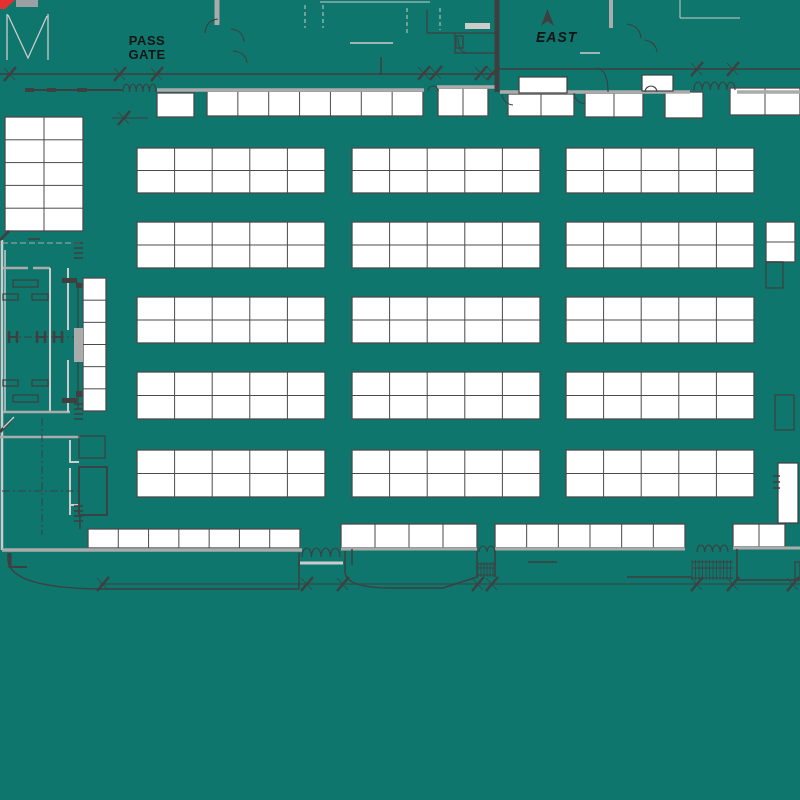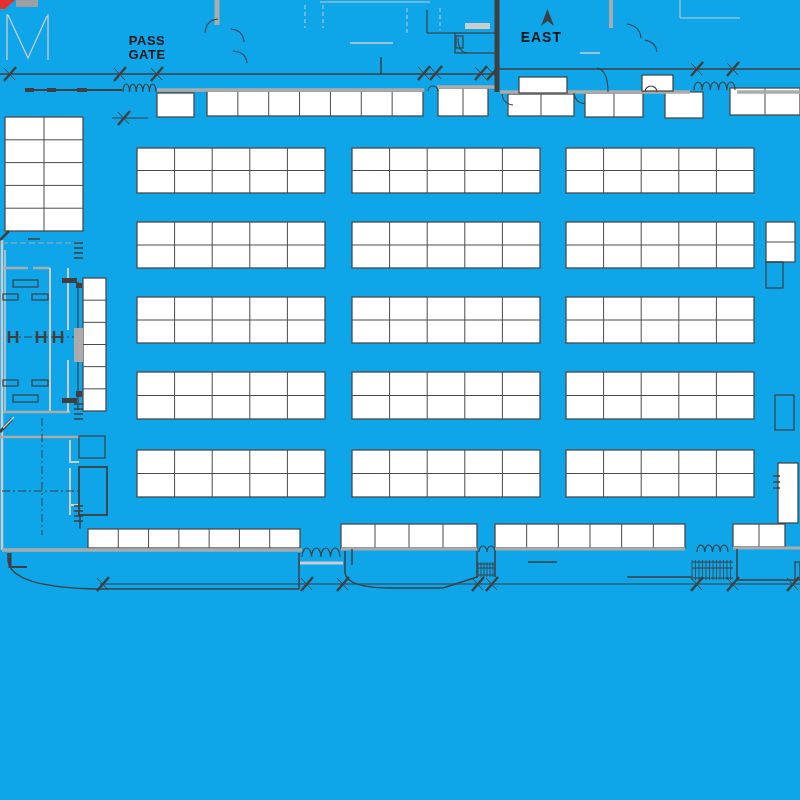--- a/index.html
+++ b/index.html
@@ -1,22 +1,22 @@
 <!DOCTYPE html>
 <html><head>
 <meta charset="utf-8">
 <style>
   html,body{margin:0;padding:0;background:#ffffff;}
-  #stage{position:relative;width:800px;height:800px;background:#0ea5e9;overflow:hidden;
+  #stage{position:relative;width:800px;height:800px;background:#0f766e;overflow:hidden;
          font-family:"Liberation Sans", sans-serif;}
   #plan{position:absolute;left:0;top:0;}
   .maplabel{position:absolute;color:#141414;font-weight:700;white-space:pre;}
   #passgate{left:124px;top:34px;width:46px;font-size:13px;line-height:14px;
             letter-spacing:0.5px;text-align:center;}
-  #eastlabel{left:516px;top:29px;width:46px;font-size:14px;letter-spacing:1px;text-align:right;}
+  #eastlabel{left:536px;top:29px;width:46px;font-size:14px;letter-spacing:1px;text-align:left;font-style:italic;}
 </style>
 </head>
 <body>
 
 <div id="stage">
   <svg id="plan" width="800" height="800" viewBox="0 0 800 800">
       <rect x="5" y="117" width="78" height="114" fill="#ffffff" stroke="#4a4a4a" stroke-width="1.3"></rect>
       <line x1="44" y1="117" x2="44" y2="231" stroke="#4a4a4a" stroke-width="1" stroke-linecap="butt"></line>
       <line x1="5" y1="139.8" x2="83" y2="139.8" stroke="#4a4a4a" stroke-width="1" stroke-linecap="butt"></line>
       <line x1="5" y1="162.6" x2="83" y2="162.6" stroke="#4a4a4a" stroke-width="1" stroke-linecap="butt"></line>

